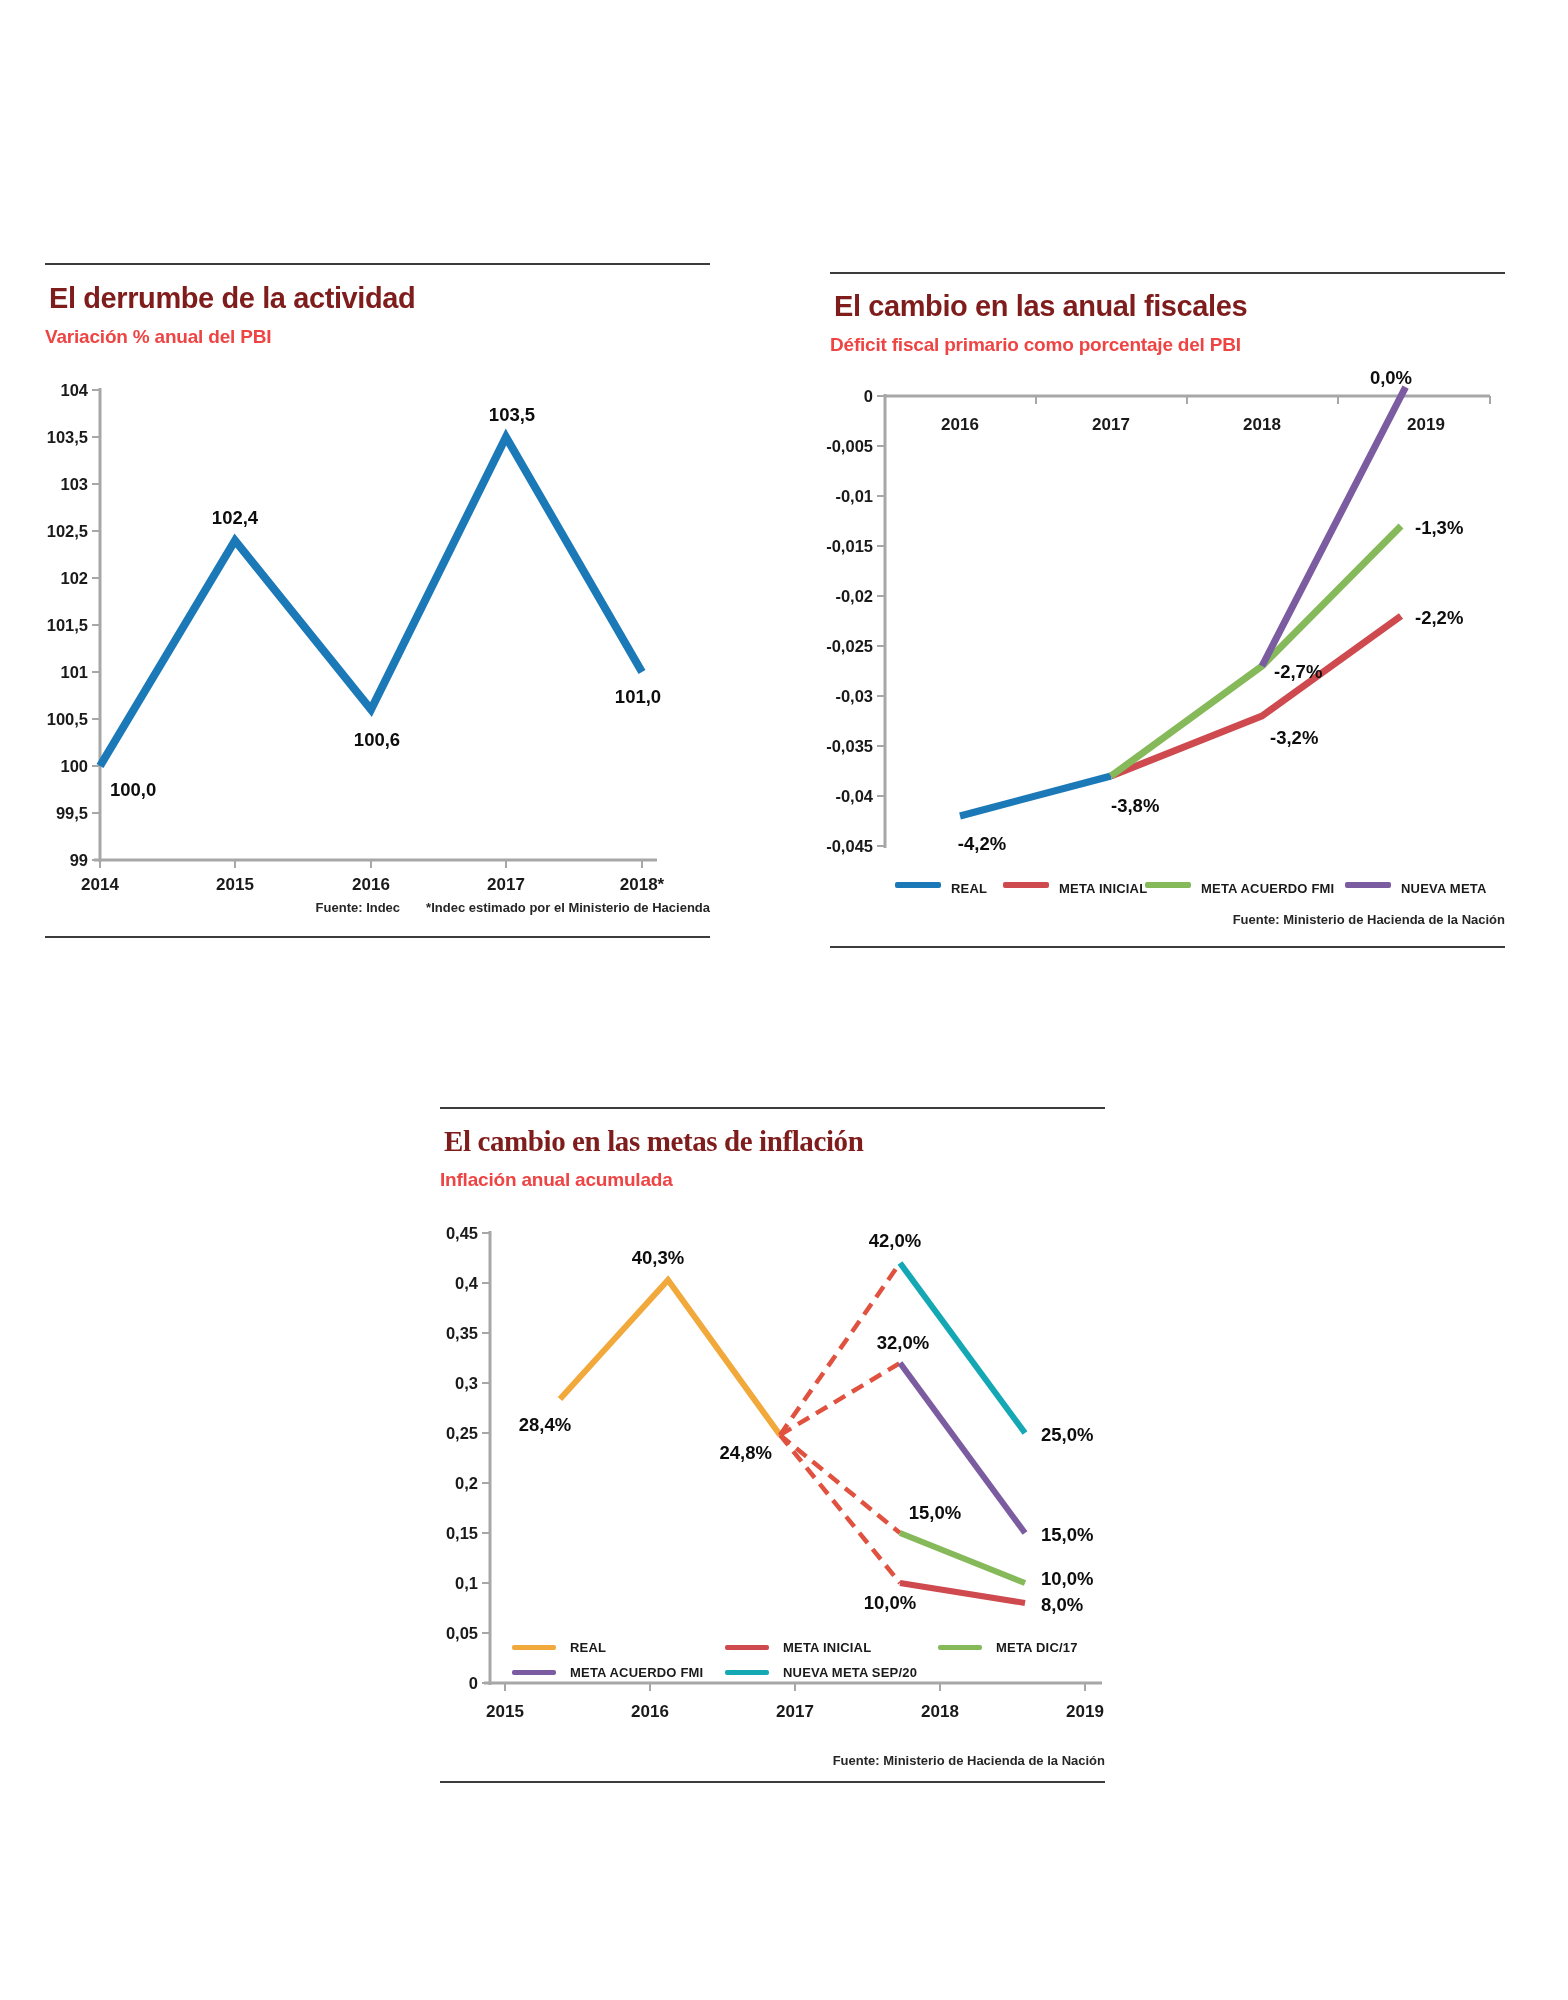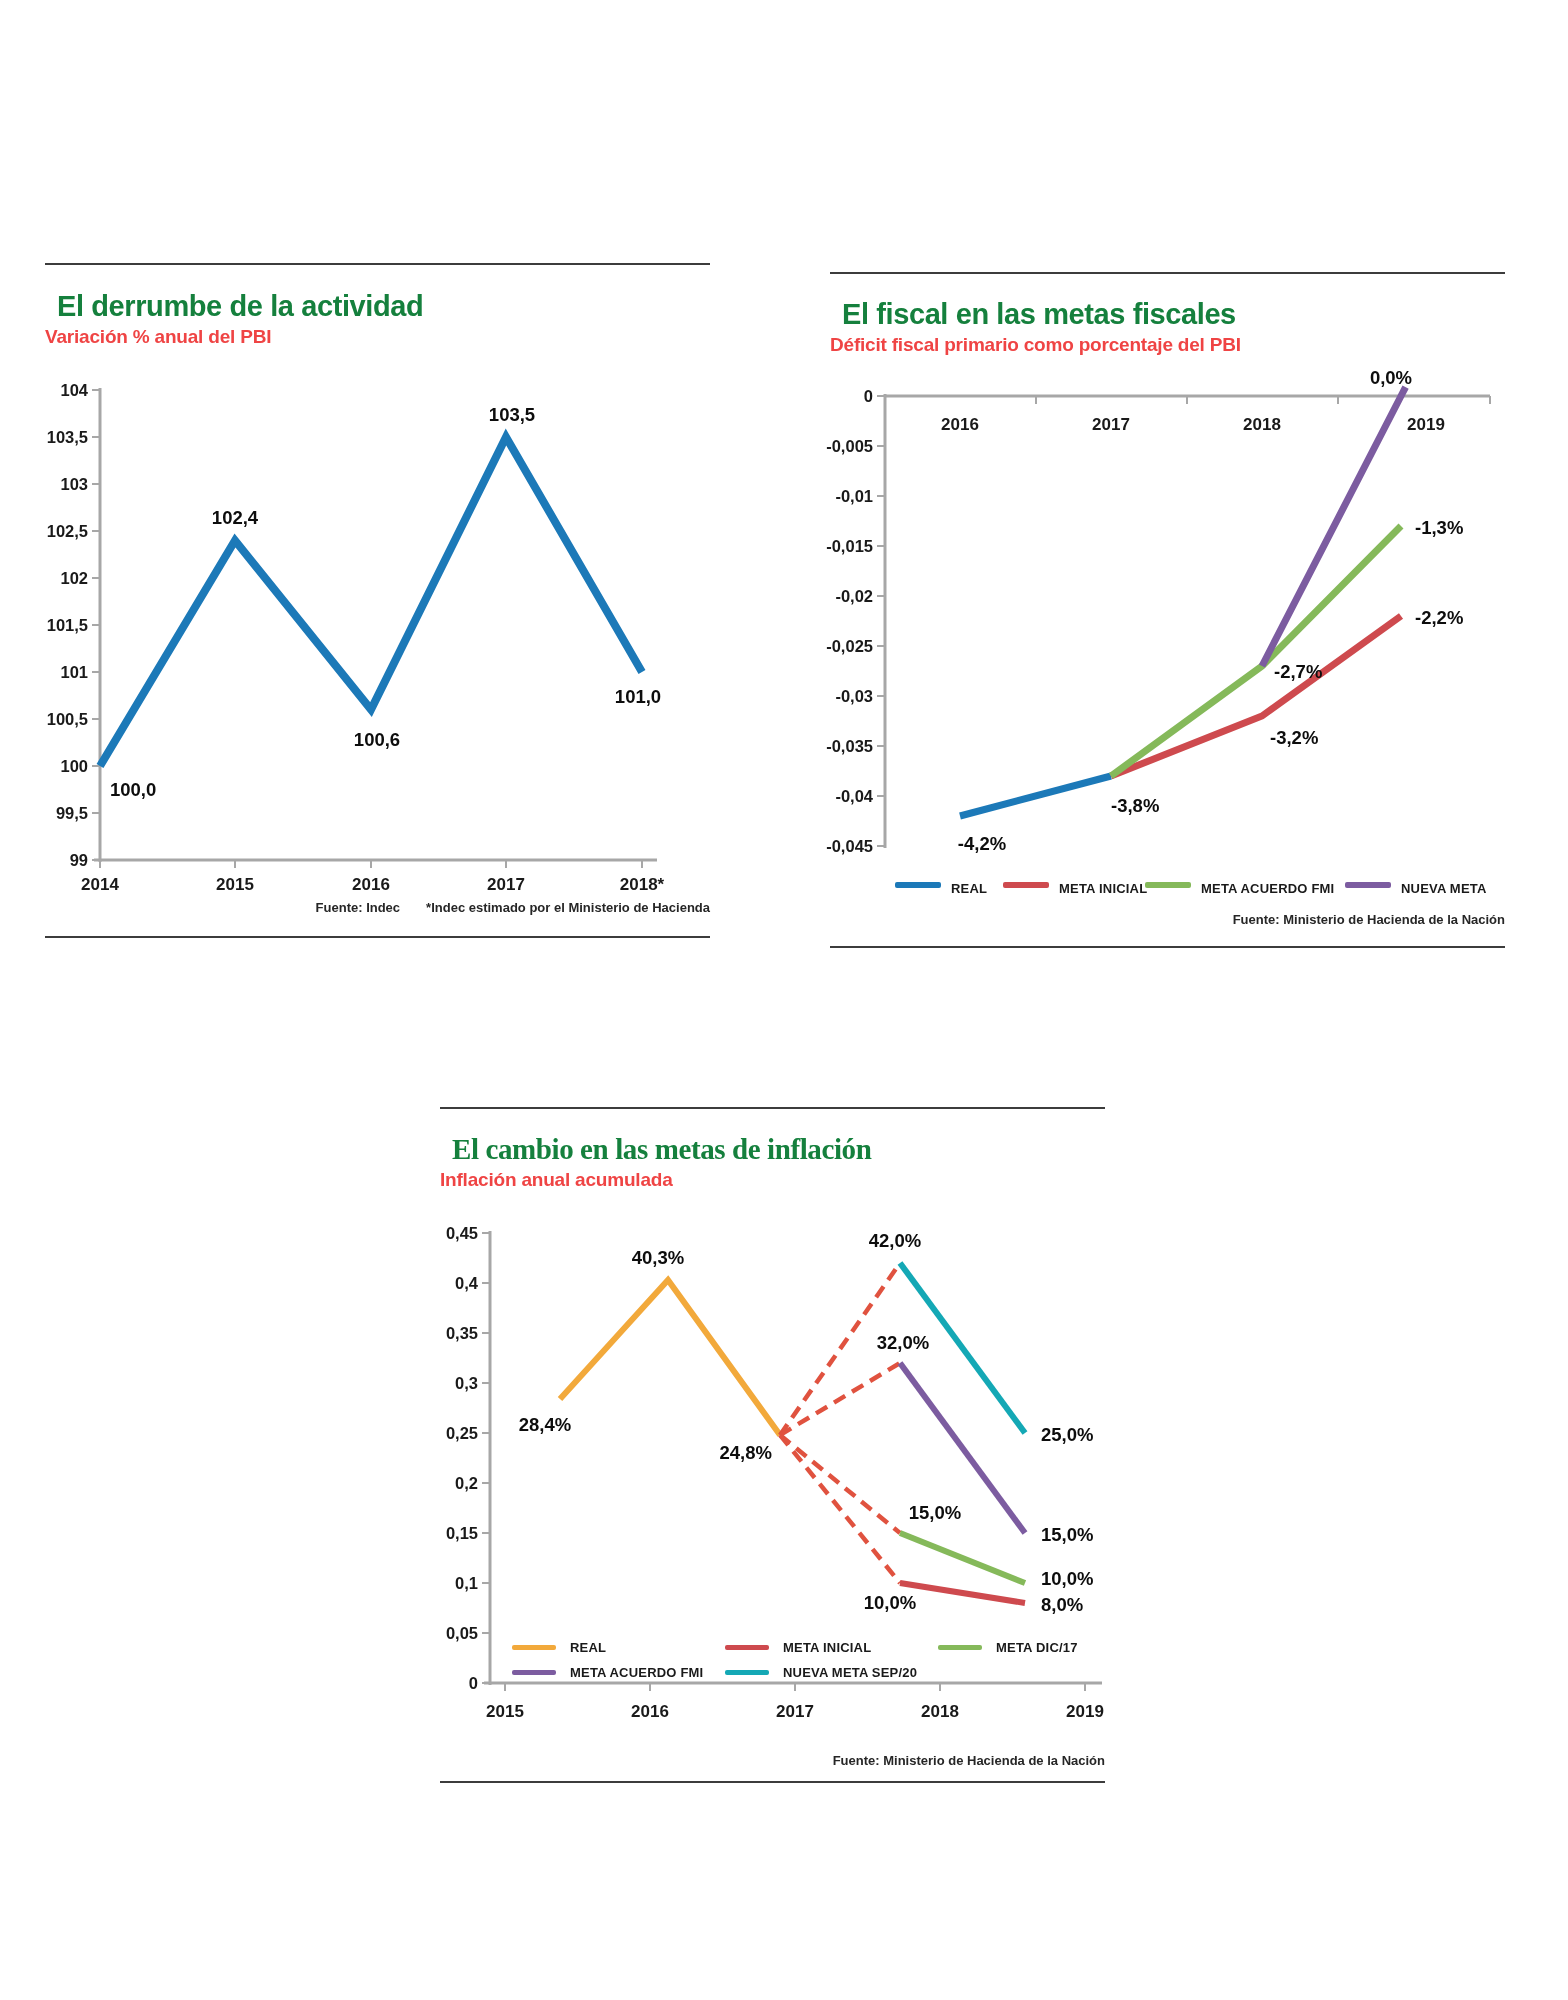--- a/index.html
+++ b/index.html
@@ -1,19 +1,19 @@
 <!DOCTYPE html>
 <html><head>
 <meta charset="utf-8">
 <style>
   html,body{margin:0;padding:0;background:#ffffff;}
   body{width:1568px;height:2000px;position:relative;font-family:"Liberation Sans",sans-serif;overflow:hidden;}
   .block{position:absolute;}
   .rule{position:absolute;border-top:2px solid #3c3c3c;height:0;}
-  h1.cht{position:absolute;margin:12px;font-size:29px;font-weight:bold;color:#15803d;letter-spacing:-0.4px;white-space:nowrap;text-align:right;}
+  h1.cht{position:absolute;margin:4px;font-size:29px;font-weight:bold;color:#7f1d1d;letter-spacing:-0.4px;white-space:nowrap;text-align:right;}
   h2.csub{position:absolute;margin:0;font-size:19px;font-weight:bold;color:#ef4444;letter-spacing:-0.2px;white-space:nowrap;}
   svg{position:absolute;overflow:visible;}
   svg text{font-family:"Liberation Sans",sans-serif;font-weight:bold;fill:#1a1a1a;}
   svg text.tick{font-size:16.5px;}
   svg text.cat{font-size:17px;}
   svg text.plabel{font-size:18.5px;fill:#0d0d0d;}
   svg text.lgd{font-size:13px;letter-spacing:0.2px;}
   .source{position:absolute;font-size:13px;font-weight:bold;color:#262626;text-align:right;white-space:nowrap;}
   .source .gap{display:inline-block;width:26px;}
   .legend-overlay{position:absolute;}
@@ -73,21 +73,21 @@
       <text x="593" y="328" text-anchor="middle" class="plabel">101,0</text>
     </svg>
   <div class="source" style="left:0;top:660px;width:665px;">
     <span>Fuente: Indec</span><span class="gap"></span><span>*Indec estimado por el Ministerio de Hacienda</span>
   </div>
   <div class="rule" style="left:0;top:696px;width:665px;"></div>
 </div>
 
 <div class="block" id="block2" style="left:810px;top:250px;width:695px;height:700px;">
   <div class="rule" style="left:20px;top:22px;width:675px;"></div>
-  <h1 class="cht" style="left:20px;top:36px;">El fiscal en las metas fiscales</h1>
+  <h1 class="cht" style="left:20px;top:36px;">El cambio en las anual fiscales</h1>
   <h2 class="csub" style="left:20px;top:84px;">Déficit fiscal primario como porcentaje del PBI</h2>
   <svg id="svg2" width="695" height="590" viewBox="0 0 695 590" style="left:0;top:80px;">
       <line x1="75" y1="64" x2="75" y2="518" stroke="#a7a7a7" stroke-width="3"></line>
       <line x1="67" y1="66" x2="75" y2="66" stroke="#a7a7a7" stroke-width="2"></line>
       <text x="63" y="72" text-anchor="end" class="tick">0</text>
       <line x1="67" y1="116" x2="75" y2="116" stroke="#a7a7a7" stroke-width="2"></line>
       <text x="63" y="122" text-anchor="end" class="tick">-0,005</text>
       <line x1="67" y1="166" x2="75" y2="166" stroke="#a7a7a7" stroke-width="2"></line>
       <text x="63" y="172" text-anchor="end" class="tick">-0,01</text>
       <line x1="67" y1="216" x2="75" y2="216" stroke="#a7a7a7" stroke-width="2"></line>

